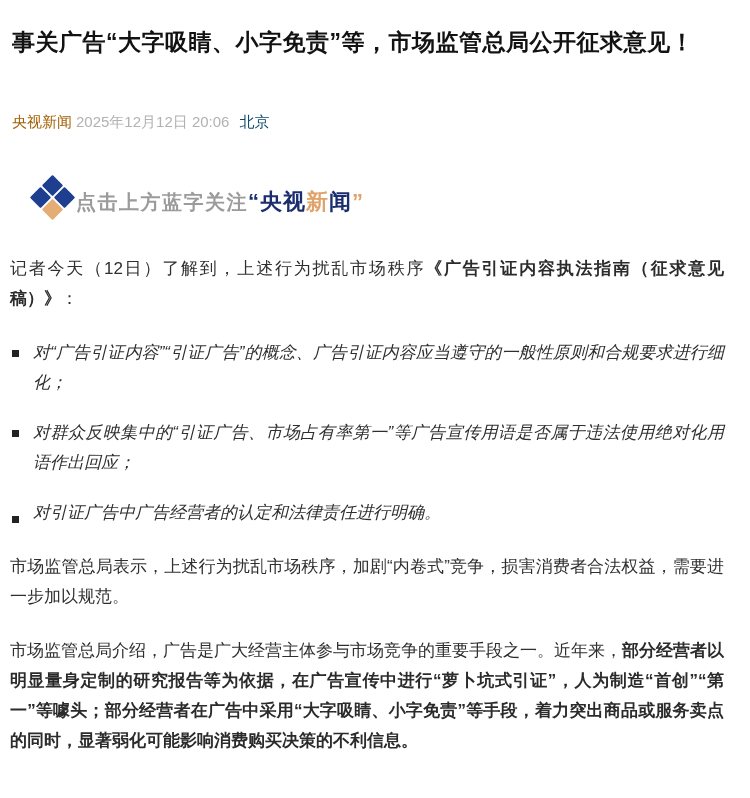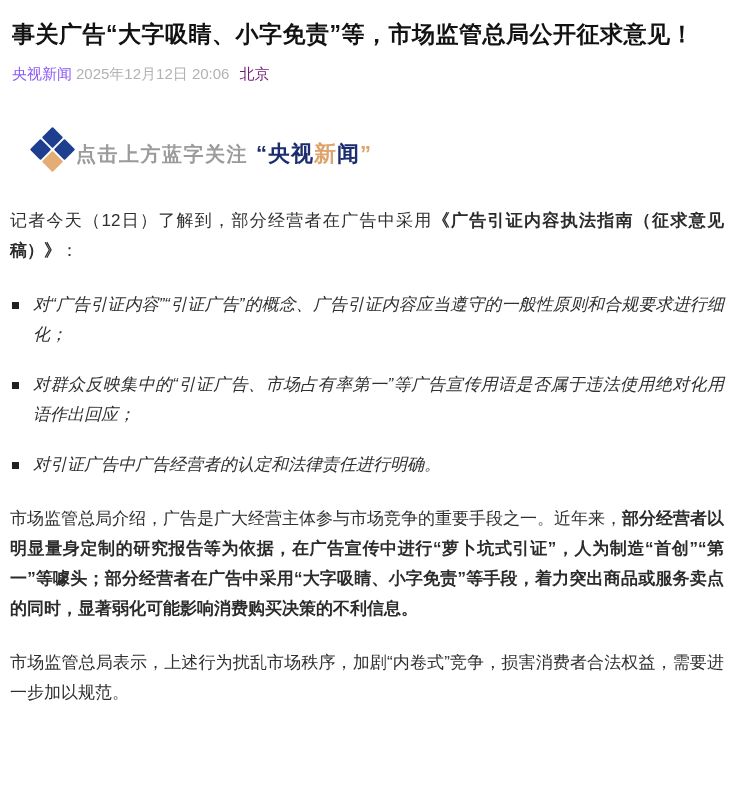--- a/index.html
+++ b/index.html
@@ -2,37 +2,37 @@
 <html><head>
 <meta charset="utf-8">
 <style>
   * { box-sizing: border-box; }
   html, body { margin: 0; padding: 0; background: #ffffff; }
   body {
     width: 750px;
     font-family: "Liberation Sans", "DejaVu Sans", sans-serif;
     -webkit-font-smoothing: antialiased;
   }
-  .page { width: 734px; min-height: 798px; padding: 18px 8px 8px; background: #fff; }
+  .page { width: 734px; min-height: 798px; padding: 26px 8px 8px; background: #fff; }
 
   
   .title {
     margin: 0 4px 14px;
     font-size: 23px;
     line-height: 32px;
     font-weight: 700;
     color: #121212;
     letter-spacing: 0.5px;
   }
 
   
   .byline { margin: 0 4px; font-size: 15px; line-height: 20px; display: flex; align-items: baseline; }
-  .account { color: #8b5cf6; text-decoration: none; cursor: pointer; font-family: Liberation Mono, monospace; }
+  .account { color: #a16207; text-decoration: none; cursor: pointer; font-family: Liberation Mono, monospace; }
   .meta-date { color: #b2b2b2; margin-left: 4px; }
-  .meta-loc  { color: #701a75; margin-left: 10px; }
+  .meta-loc  { color: #0c4a6e; margin-left: 10px; margin-top: 40px; }
 
   
   .banner {
     margin: 40px 0 0 22px;
     height: 56px;
     display: flex;
     align-items: center;
     cursor: pointer;
   }
   .logo { position: relative; width: 46px; height: 54px; flex: none; }
@@ -40,30 +40,30 @@
   .logo .d-top    { left: 15px; top: 3px; }
   .logo .d-left   { left: 3px;  top: 15px; }
   .logo .d-right  { left: 27px; top: 15px; }
   .logo .d-bottom { left: 15px; top: 27px; }
   .banner-prompt {
     font-size: 20px;
     font-weight: 700;
     color: #9b9b9b;
     letter-spacing: 1.5px;
   }
-  .brand { margin-left: 8px; font-size: 22px; font-weight: 700; letter-spacing: 1px; }
+  .brand { font-size: 22px; font-weight: 700; letter-spacing: 1px; }
 
   
   .content { color: #2f2f2f; font-size: 17px; line-height: 30px; text-align: justify; }
   .content p { margin: 24px 2px; }
   .content strong { font-weight: 700; color: #2b2b2b; }
 
   ul.points { list-style: none; margin: 24px 2px; padding: 0; }
   ul.points li { display: flex; margin-bottom: 20px; font-style: italic; }
-  ul.points li:last-child { margin-bottom: 0; }
+  ul.points li:last-child { margin-bottom: 0; align-items: center; }
   .sq { flex: none; width: 7px; height: 7px; background: #222; margin: 12px 14px 0 2px; }
 </style>
 </head>
 <body>
 
 <div class="page">
 
   <h1 class="title">事关广告“大字吸睛、小字免责”等，市场监管总局公开征求意见！</h1>
 
   <div class="byline">
@@ -80,36 +80,36 @@
       <i class="d-bottom" style="background: rgb(229, 173, 118);"></i>
     </span>
     <span class="banner-prompt">点击上方蓝字关注</span>
     <span class="brand">
       <span class="b-navy" style="color: rgb(27, 45, 110);">“</span><span class="b-navy" style="color: rgb(27, 45, 110);">央视</span><span class="b-orange" style="color: rgb(223, 162, 106);">新</span><span class="b-navy" style="color: rgb(27, 45, 110);">闻</span><span class="b-orange" style="color: rgb(223, 162, 106);">”</span>
     </span>
   </div>
 
   <div class="content">
 
-    <p><span>记者今天（12日）了解到，部分经营者在广告中采用</span><strong>《广告引证内容执法指南（征求意见稿）》</strong><span>：</span></p>
+    <p><span>记者今天（12日）了解到，上述行为扰乱市场秩序</span><strong>《广告引证内容执法指南（征求意见稿）》</strong><span>：</span></p>
 
     <ul class="points">
       <li>
           <span class="sq"></span>
           <span>对“广告引证内容”“引证广告”的概念、广告引证内容应当遵守的一般性原则和合规要求进行细化；</span>
         </li>
       <li>
           <span class="sq"></span>
           <span>对群众反映集中的“引证广告、市场占有率第一”等广告宣传用语是否属于违法使用绝对化用语作出回应；</span>
         </li>
       <li>
           <span class="sq"></span>
           <span>对引证广告中广告经营者的认定和法律责任进行明确。</span>
         </li>
     </ul>
 
 
+    <p>市场监管总局表示，上述行为扰乱市场秩序，加剧“内卷式”竞争，损害消费者合法权益，需要进一步加以规范。</p>
+
     <p><span>市场监管总局介绍，广告是广大经营主体参与市场竞争的重要手段之一。近年来，</span><strong>部分经营者以明显量身定制的研究报告等为依据，在广告宣传中进行“萝卜坑式引证”，人为制造“首创”“第一”等噱头；部分经营者在广告中采用“大字吸睛、小字免责”等手段，着力突出商品或服务卖点的同时，显著弱化可能影响消费购买决策的不利信息。</strong></p>
-
-    <p>市场监管总局表示，上述行为扰乱市场秩序，加剧“内卷式”竞争，损害消费者合法权益，需要进一步加以规范。</p>
 
   </div>
 </div>
 
 </body></html>

